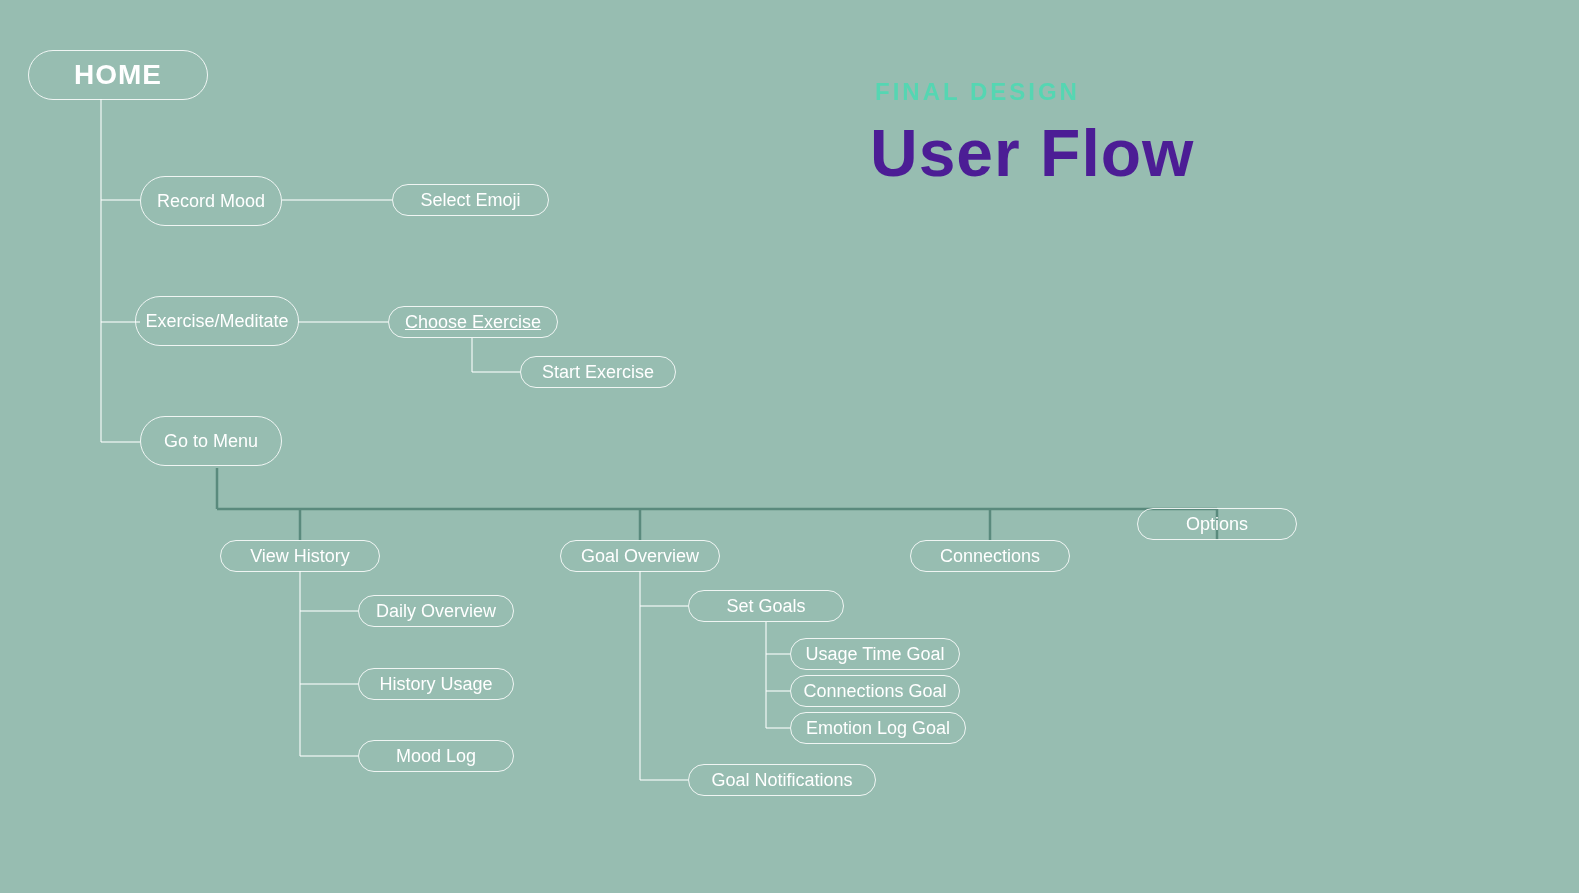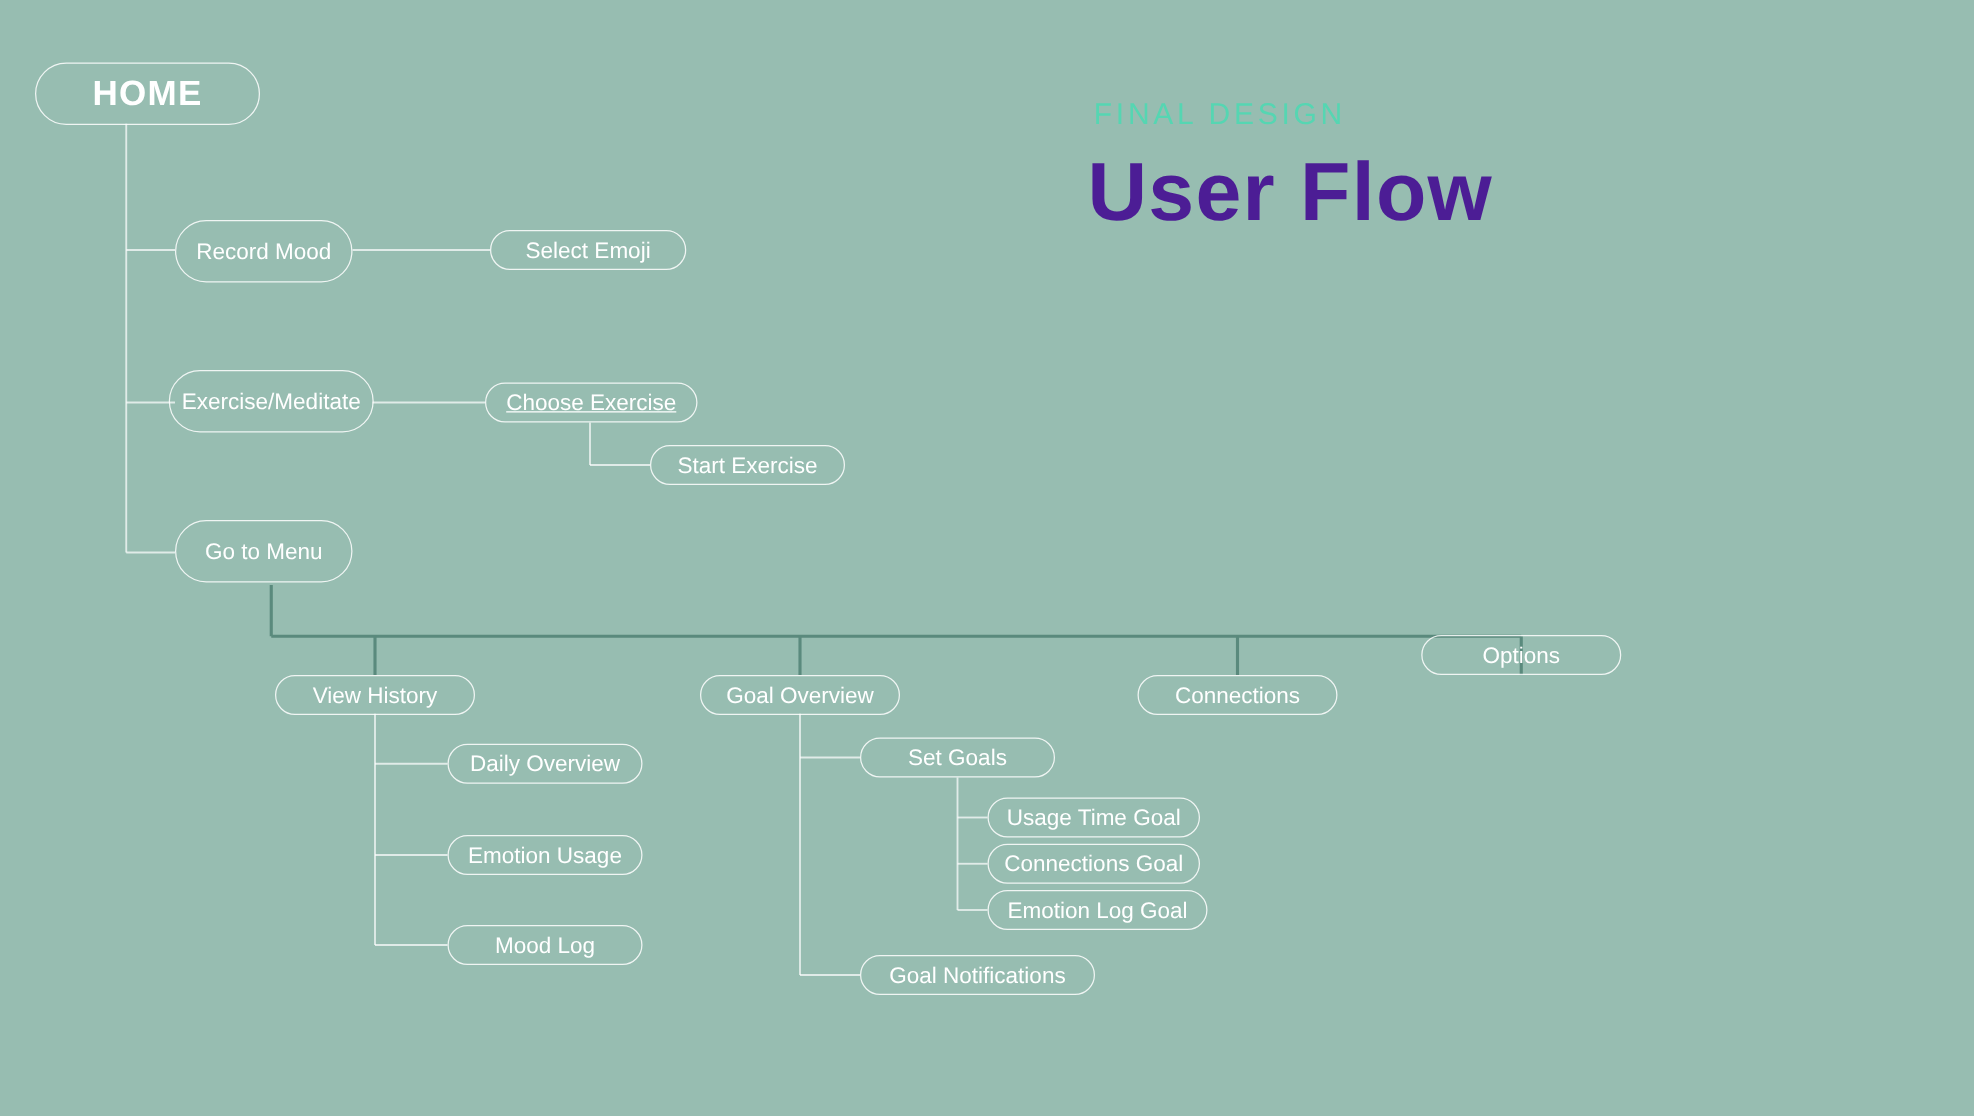--- a/index.html
+++ b/index.html
@@ -26,21 +26,21 @@
   .node.home {
     font-size: 28px;
     font-weight: 700;
     letter-spacing: 1px;
   }
   .subtitle {
     position: absolute;
     color: #55d6b2;
     font-size: 24px;
     letter-spacing: 3px;
-    font-weight: 400;
+    font-weight: 700;
   }
   .title {
     position: absolute;
     color: #4c1d95;
     font-size: 66px;
     font-weight: 700;
     letter-spacing: 1px;
   }
   svg.connectors {
     position: absolute;
@@ -113,21 +113,21 @@
 <div class="node" style="left:520px; top:356px; width:156px; height:32px;">Start Exercise</div>
 
 <div class="node" style="left:140px; top:416px; width:142px; height:50px;">Go to Menu</div>
 
 <div class="node" style="left:220px; top:540px; width:160px; height:32px;">View History</div>
 <div class="node" style="left:560px; top:540px; width:160px; height:32px;">Goal Overview</div>
 <div class="node" style="left:910px; top:540px; width:160px; height:32px;">Connections</div>
 <div class="node" style="left:1137px; top:508px; width:160px; height:32px;">Options</div>
 
 <div class="node" style="left:358px; top:595px; width:156px; height:32px;">Daily Overview</div>
-<div class="node" style="left:358px; top:668px; width:156px; height:32px;">Emotion Usage</div>
+<div class="node" style="left:358px; top:668px; width:156px; height:32px;">History Usage</div>
 <div class="node" style="left:358px; top:740px; width:156px; height:32px;">Mood Log</div>
 
 <div class="node" style="left:688px; top:590px; width:156px; height:32px;">Set Goals</div>
 <div class="node" style="left:688px; top:764px; width:188px; height:32px;">Goal Notifications</div>
 
 <div class="node" style="left:790px; top:638px; width:170px; height:32px;">Usage Time Goal</div>
 <div class="node" style="left:790px; top:675px; width:170px; height:32px;">Connections Goal</div>
 <div class="node" style="left:790px; top:712px; width:176px; height:32px;text-align:right;">Emotion Log Goal</div>
 
 </body></html>

